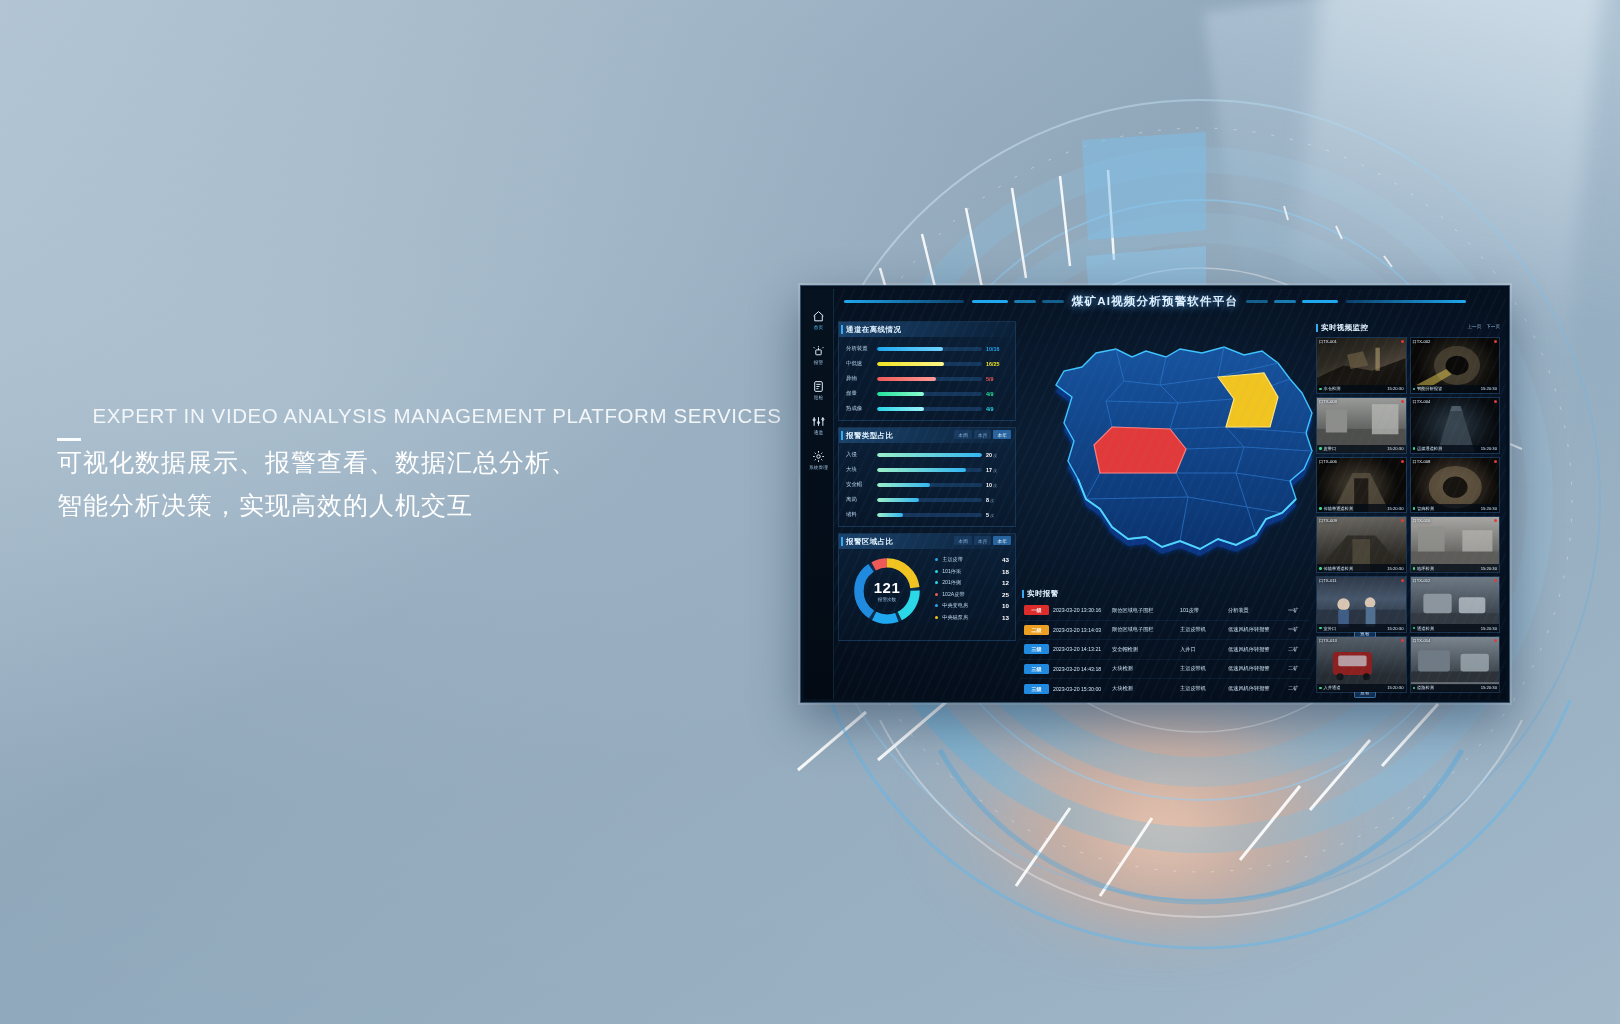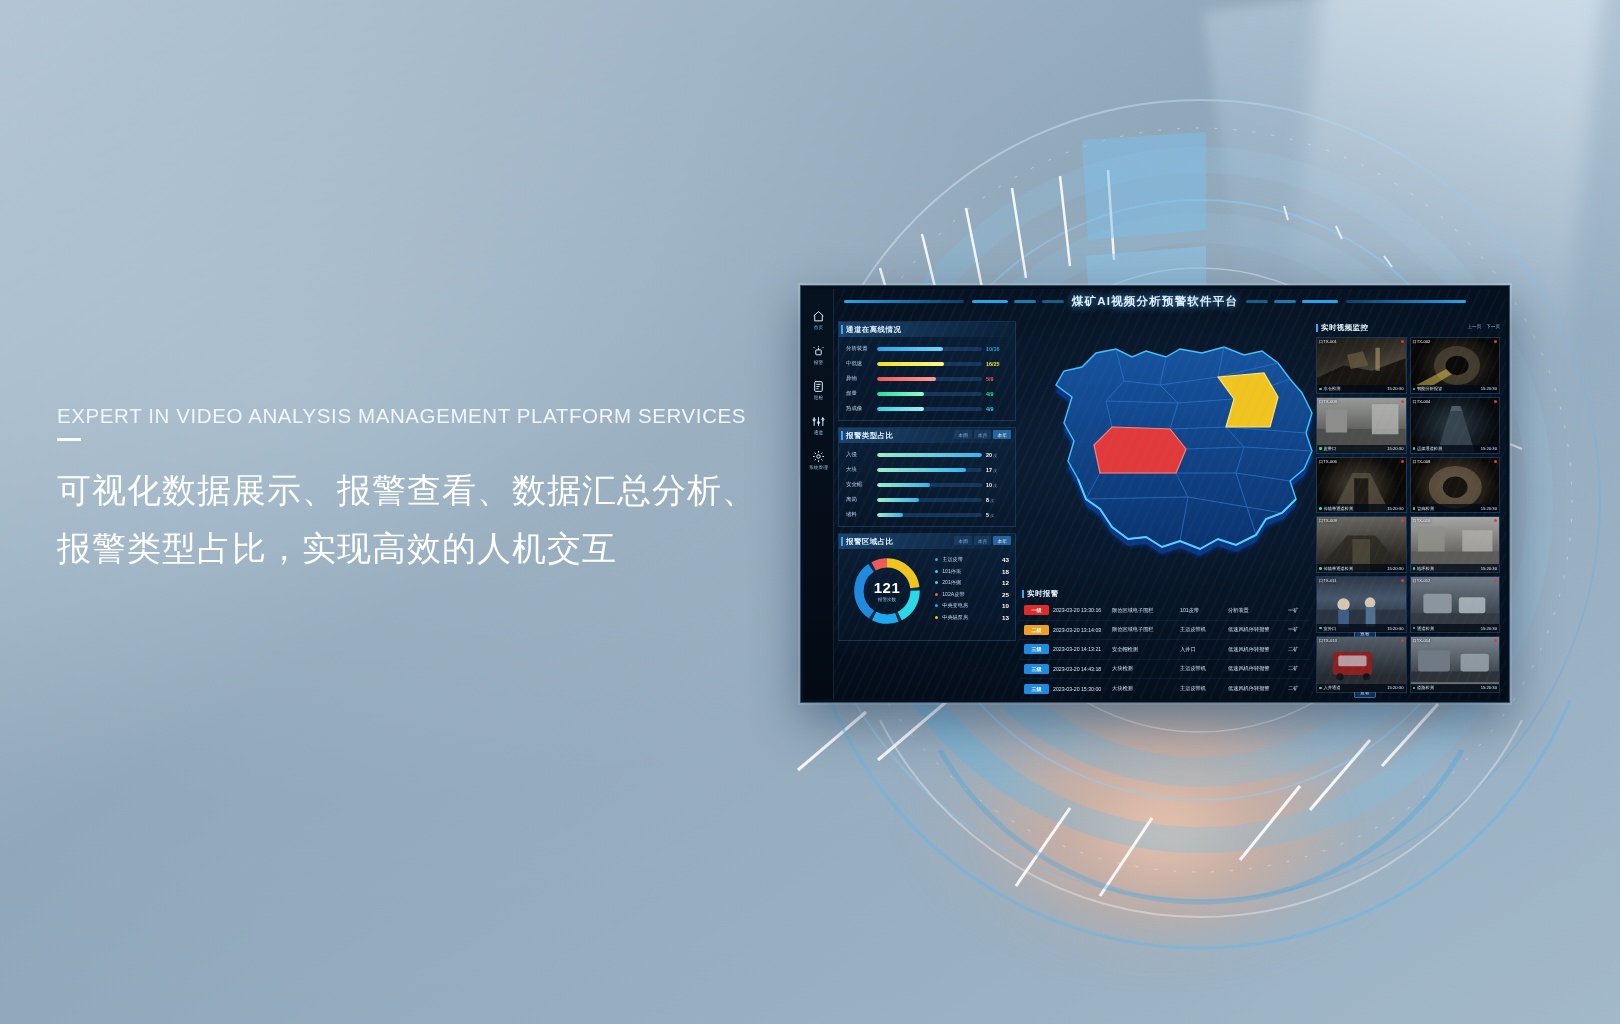--- a/index.html
+++ b/index.html
@@ -55,24 +55,25 @@
   .headline {
     font-family: "Liberation Sans", "DejaVu Sans", sans-serif;
     font-weight: bold; font-size: 57px; letter-spacing: 2px; color: #ffffff;
     line-height: 1.05; white-space: nowrap;
     text-shadow: 0 2px 10px rgba(60,90,115,.35);
   }
   .sub-en {
     margin-top: 26px;
     font-size: 20.5px; letter-spacing: .6px; color: #f2f6f9; font-weight: 400;
     white-space: nowrap;
+    text-align: center;
   }
   .rule { margin-top: 10px; width: 24px; height: 3px; background: #ffffff; opacity: .95; }
   .sub-cn {
-    margin-top: 20px; font-size: 34px; color: #ffffff; font-weight: 400;
+    font-size: 25px; color: #ffffff; font-weight: 400;
     line-height: 1.72; letter-spacing: 1px;
   }
 
   
   .monitor {
     position: absolute; left: 800px; top: 285px; width: 710px; height: 418px;
     background: #05101f;
     border: 1px solid rgba(140,190,230,.35);
     box-shadow: 0 18px 46px rgba(25,45,70,.45), 0 0 0 2px rgba(255,255,255,.18);
     overflow: hidden;
@@ -271,21 +272,21 @@
       <path d="M170,690 A300,300 0 0 0 692,690" fill="none" stroke="#2fa7ea" stroke-width="5" opacity=".3"></path>
     </svg>
   </div>
 </div>
 
 <div class="copy">
   <div class="sub-en">EXPERT IN VIDEO ANALYSIS MANAGEMENT PLATFORM SERVICES</div>
   <div class="rule"></div>
   <div class="sub-cn">
     <div>可视化数据展示、报警查看、数据汇总分析、</div>
-    <div>报警类型占比，实现高效的人机交互</div>
+    <div>智能分析决策，实现高效的人机交互</div>
   </div>
 </div>
 
 <div class="monitor">
  <div class="screen">
 
   <div class="scr-head">
     <div class="hline" style="left:40px;top:11px;width:120px;background:linear-gradient(90deg,#1fa8f0,#0b3f68);"></div>
     <div class="hline" style="left:168px;top:11px;width:36px;background:#1fa8f0;"></div>
     <div class="hline" style="left:210px;top:11px;width:22px;background:#1fa8f0;opacity:.7;"></div>

